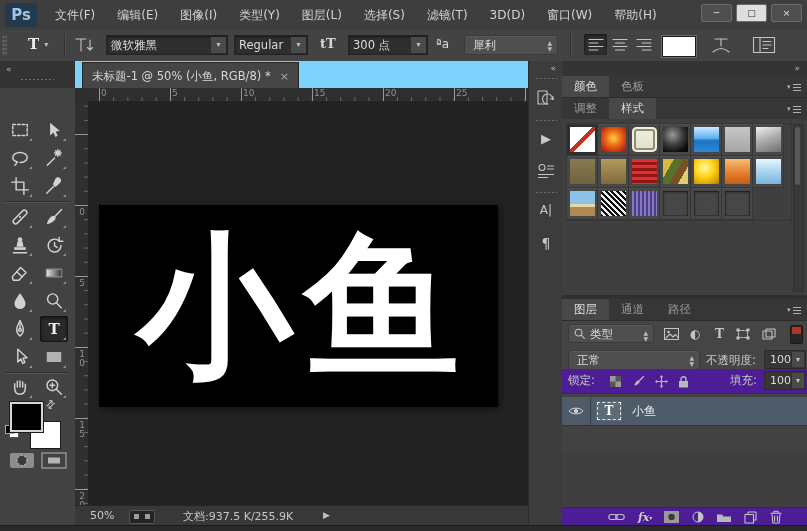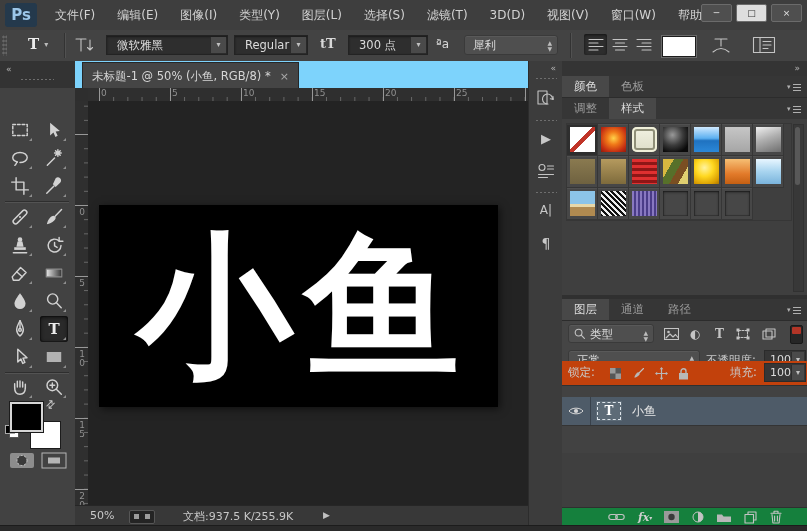--- a/index.html
+++ b/index.html
@@ -13,21 +13,21 @@
   #logo{left:5px;top:3px;width:32px;height:24px;background:#24394c;border-radius:3px;color:#9cc6e8;font-weight:bold;font-size:15px;display:flex;align-items:center;justify-content:center}
   #menu-items{left:44px;top:0;height:30px;display:flex;align-items:center}
   .mi{padding:0 11px;line-height:30px;color:#d2d2d2;font-size:12px;white-space:nowrap}
   #winbtns{right:5px;top:4px;display:flex;gap:4px}
   .wb{width:29px;height:16px;display:flex;align-items:center;justify-content:center;font-size:9px;color:#e4e4e4;background:#4f4f4f;border:1px solid #6b6b6b;border-radius:2px}
   .wb.max{background:#dedede;color:#333}
   
   #optionsbar{left:0;top:30px;width:807px;height:31px;background:#434343;border-bottom:1px solid #2b2b2b}
   .ob-grip{left:2px;top:5px;width:5px;height:21px;background-image:radial-gradient(#666 1px,transparent 1.2px);background-size:3px 4px}
   .sep{top:3px;width:1px;height:25px;background:#333;box-shadow:1px 0 0 #515151}
-  .field{position:absolute;height:20px;background:#2e2e2e;border:1px solid #232323;box-shadow:inset 0 1px 2px rgba(0,0,0,.45);color:#dcdcdc;font-size:11.5px;line-height:18px;padding-left:10px;box-sizing:border-box}
+  .field{position:absolute;height:20px;background:#2e2e2e;border:1px solid #232323;box-shadow:inset 0 1px 2px rgba(0,0,0,.45);color:#dcdcdc;font-size:11.5px;line-height:18px;padding-left:4px;box-sizing:border-box}
   .drop{position:absolute;height:20px;background:#4f4f4f;border:1px solid #3a3a3a;border-radius:3px;box-shadow:inset 0 1px 0 rgba(255,255,255,.06);color:#dcdcdc;font-size:11.5px;line-height:18px;padding-left:8px;box-sizing:border-box}
   .ddbtn{position:absolute;right:1px;top:1px;bottom:1px;width:15px;background:#4a4a4a;border-left:1px solid #2c2c2c;display:flex;align-items:center;justify-content:center;color:#c0c0c0;font-size:8px}
   .spin{position:absolute;right:5px;top:4px;display:flex;flex-direction:column;gap:1px;color:#bdbdbd;font-size:6px;line-height:5px}
   .alignbtn{position:absolute;top:4px;width:23px;height:21px;display:flex;align-items:center;justify-content:center;border-radius:2px}
   .alignbtn.on{background:#2d2d2d;box-shadow:inset 0 1px 3px rgba(0,0,0,.6)}
   
   #tools-header{left:0;top:61px;width:75px;height:27px;background:#333;border-bottom:1px solid #272727}
   #tools-panel{left:0;top:88px;width:75px;height:437px;background:#424242;border-right:1px solid #2d2d2d}
   .collapse-btn{position:absolute;font-size:9px;color:#b5b5b5;letter-spacing:-1px}
   .grip-h{position:absolute;height:3px;background-image:radial-gradient(#6e6e6e 1px,transparent 1.2px);background-size:4px 3px}
@@ -85,51 +85,50 @@
   .sw.empty{box-shadow:inset 0 1px 3px rgba(0,0,0,.6),inset 0 0 0 1px #393939}
   #styles-scroll{position:absolute;right:3px;top:5px;width:9px;height:166px;background:#383838;border:1px solid #313131}
   #styles-scroll .thumb{position:absolute;left:1px;top:2px;width:5px;height:58px;background:#585858;border-radius:3px}
   #splitter{left:0;top:234px;width:245px;height:4px;background:#303030;border-bottom:1px solid #262626}
   #ltabs{top:238px}
   #lfilter{left:0;top:260px;width:245px;height:26px;background:#454545;border-bottom:1px solid #323232}
   .lf-icon{position:absolute;top:0;height:26px;display:flex;align-items:center;color:#c4c4c4}
   #ltoggle{left:228px;top:4px;width:11px;height:17px;background:#262626;border:1px solid #191919;border-radius:2px}
   #ltoggle::after{content:"";position:absolute;left:1px;right:1px;top:1px;height:7px;background:#b23527;border-radius:1px}
   #lblend{left:0;top:286px;width:245px;height:26px;background:#454545}
-  #llock{left:0;top:300px;width:245px;height:24px;background:#c2410c;border-bottom:1px solid #303030}
+  #llock{left:0;top:308px;width:245px;height:24px;background:#4c1d95;border-bottom:1px solid #303030}
   .llabel{position:absolute;color:#c8c8c8;font-size:11.5px}
   .valbox{position:absolute;width:42px;height:19px;background:#363636;border:1px solid #2b2b2b;color:#dcdcdc;font-size:11px;line-height:17px;padding-left:5px;box-sizing:border-box}
   .lrow{position:absolute;left:0;width:245px;height:28px;border-bottom:1px solid #343434}
   .eyebox{position:absolute;left:0;top:0;bottom:0;width:28px;display:flex;align-items:center;justify-content:center;border-right:1px solid rgba(0,0,0,.28)}
   .lname{position:absolute;left:70px;top:0;height:28px;display:flex;align-items:center;color:#e8e8e8;font-size:12px}
   #thumbT{position:absolute;left:34px;top:4px;width:26px;height:20px;background:#5d6b77;outline:1px dashed #dde4ea;outline-offset:-2px;display:flex;align-items:center;justify-content:center;color:#fff;font-weight:bold;font-size:12px;font-family:"DejaVu Serif","Liberation Serif",serif}
   #thumbBG{position:absolute;left:34px;top:4px;width:26px;height:20px;background:#000;border:1px solid #989898;box-sizing:border-box}
   #lempty{left:0;top:392px;width:245px;height:54px;background:#3f3f3f}
-  #lbottom{left:0;top:446px;width:245px;height:18px;background:#15803d;border-top:1px solid #2f2f2f}
+  #lbottom{left:0;top:446px;width:245px;height:18px;background:#4c1d95;border-top:1px solid #2f2f2f}
   .lb-icon{position:absolute;top:0;height:18px;display:flex;align-items:center;color:#c4c4c4}
   #rd-edge{left:0;top:464px;width:245px;height:6px;background:#2f2f2f}
   .fx{font-style:italic;font-weight:bold;font-size:11px;color:#cfcfcf;font-family:"DejaVu Serif","Liberation Serif",serif}
 </style>
 </head>
 <body>
 
 <div id="app">
 
   <div id="menubar" class="abs">
     <div id="logo" class="abs">Ps</div>
     <div id="menu-items" class="abs">
         <span class="mi">文件(F)</span>
         <span class="mi">编辑(E)</span>
         <span class="mi">图像(I)</span>
         <span class="mi">类型(Y)</span>
         <span class="mi">图层(L)</span>
         <span class="mi">选择(S)</span>
         <span class="mi">滤镜(T)</span>
         <span class="mi">3D(D)</span>
-        <span class="mi">视图(V)</span>
         <span class="mi">窗口(W)</span>
         <span class="mi">帮助(H)</span>
       </div>
     <div id="winbtns" class="abs">
       <span class="wb">─</span>
       <span class="wb max">□</span>
       <span class="wb">×</span>
     </div>
   </div>
 

